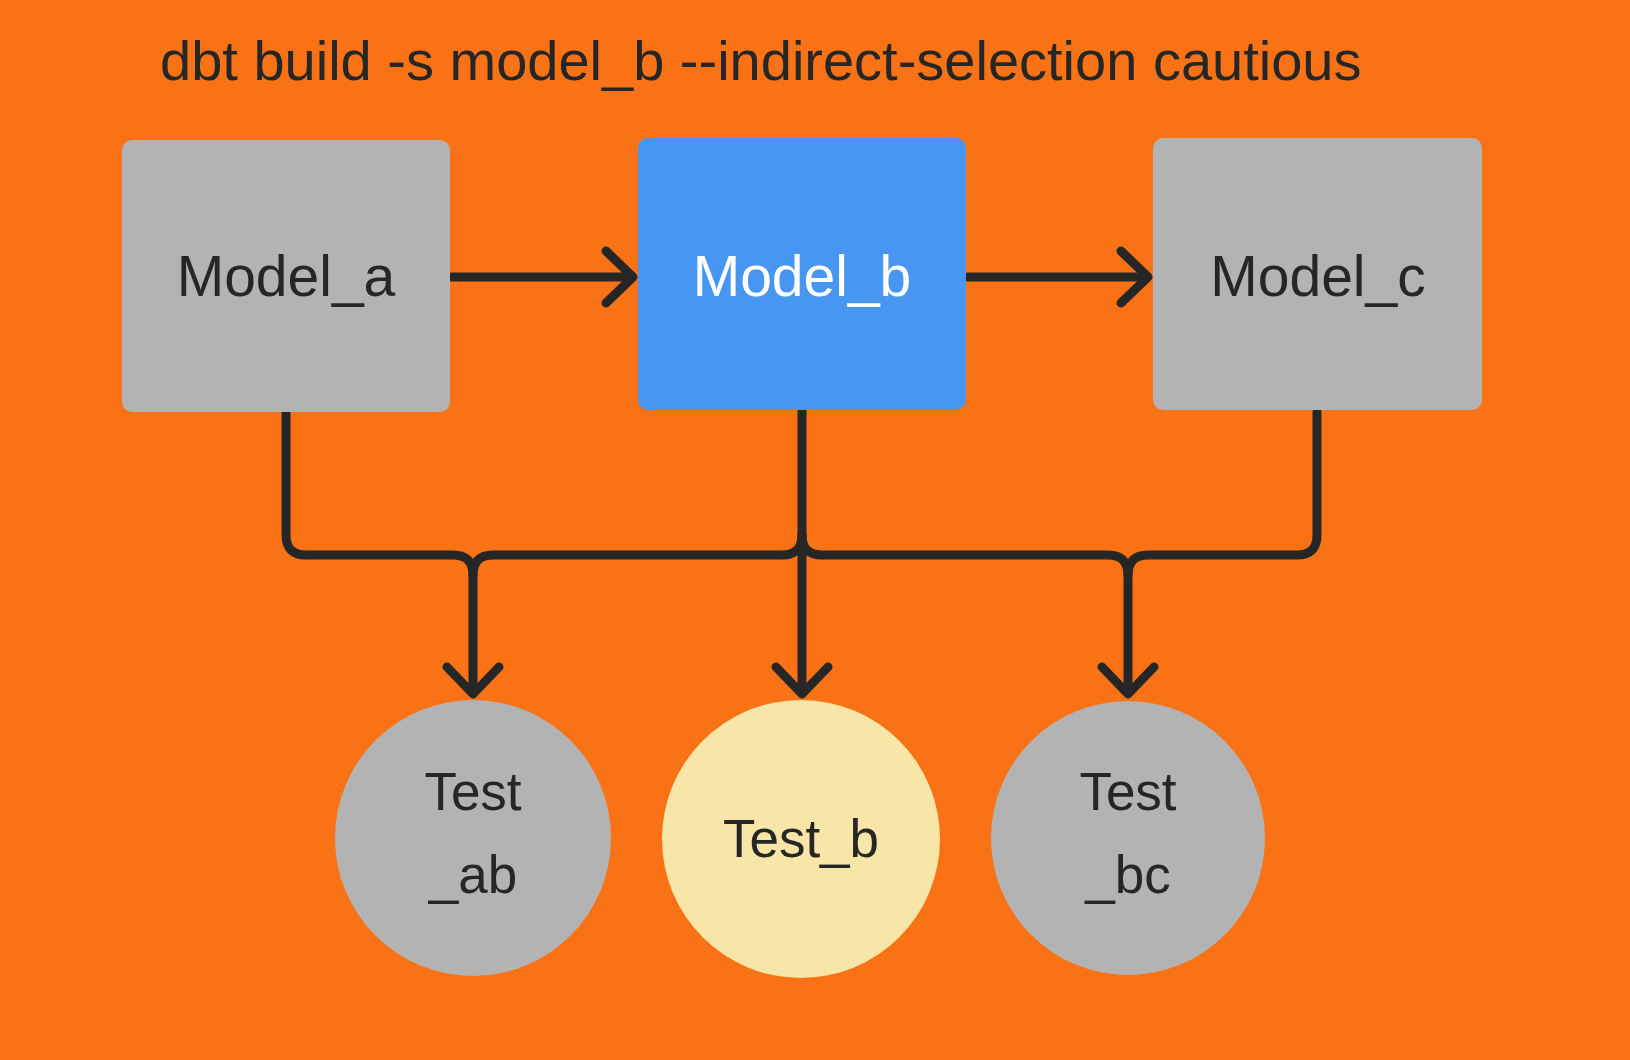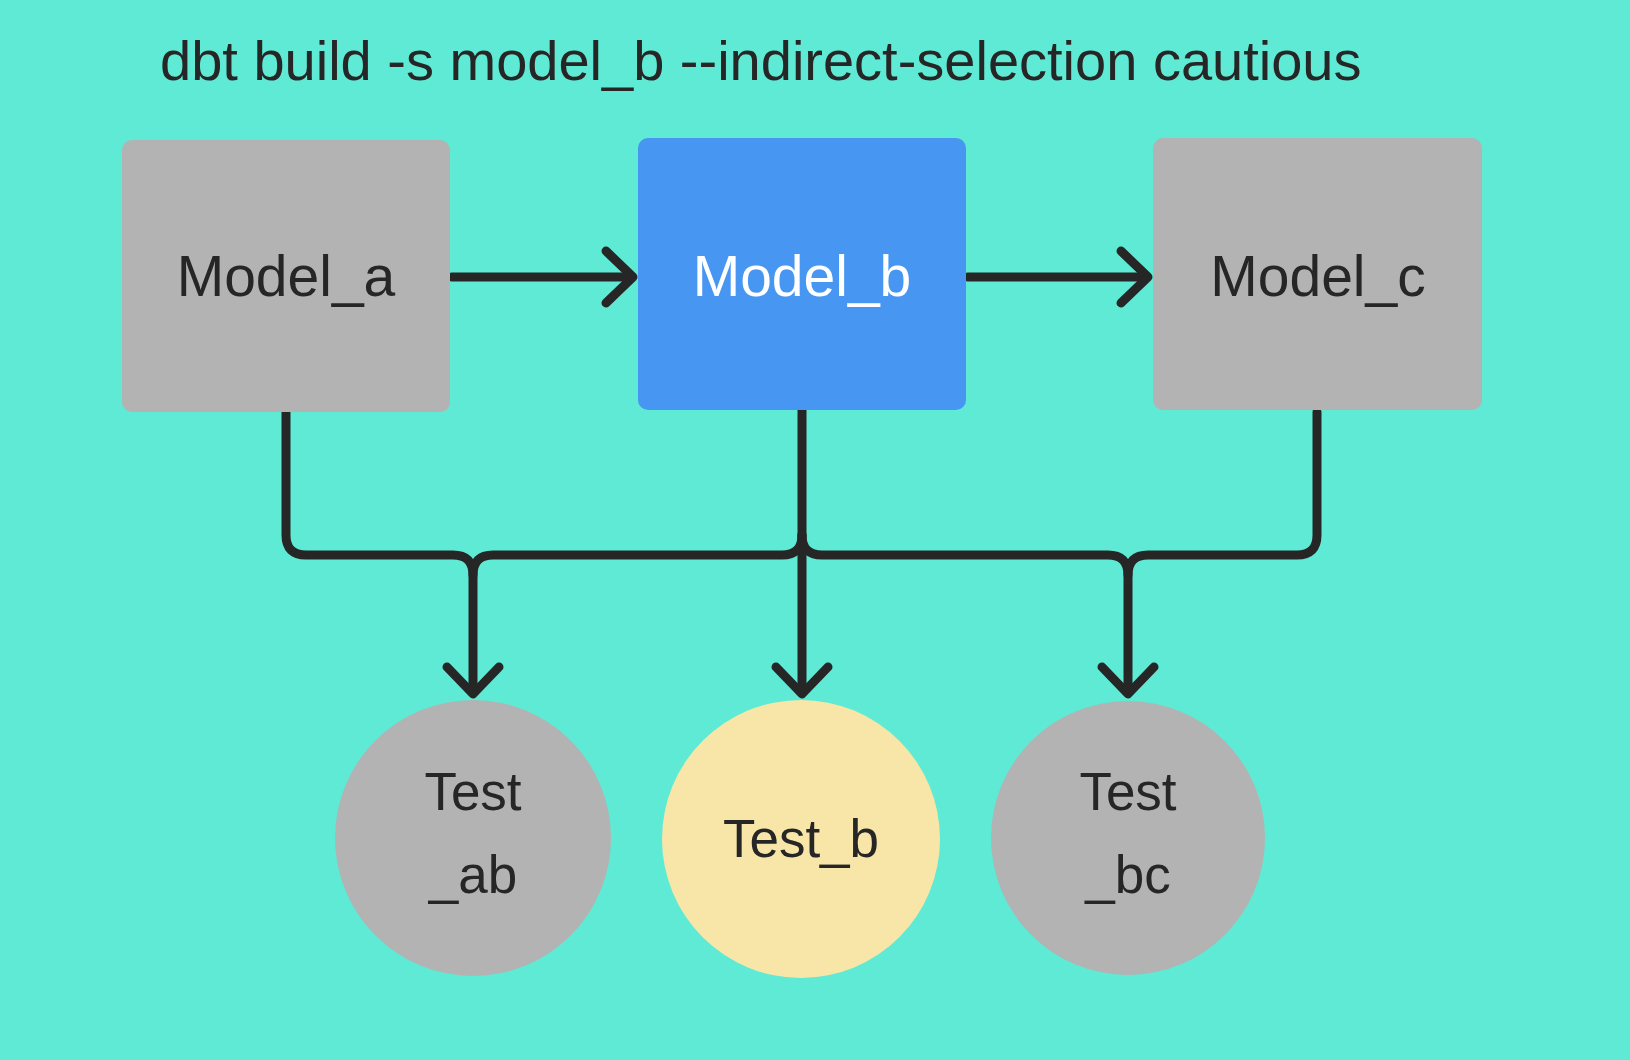--- a/index.html
+++ b/index.html
@@ -4,21 +4,21 @@
 <style>
   html, body {
     margin: 0;
     padding: 0;
     background: #ffffff;
   }
   .canvas {
     position: relative;
     width: 1630px;
     height: 1060px;
-    background: #5eead4;
+    background: #f97316;
     overflow: hidden;
   }
   svg { display: block; }
   text {
     font-family: "Liberation Sans", "DejaVu Sans", sans-serif;
     font-weight: 500;
   }
   .title-text {
     font-size: 56px;
     letter-spacing: 0px;

